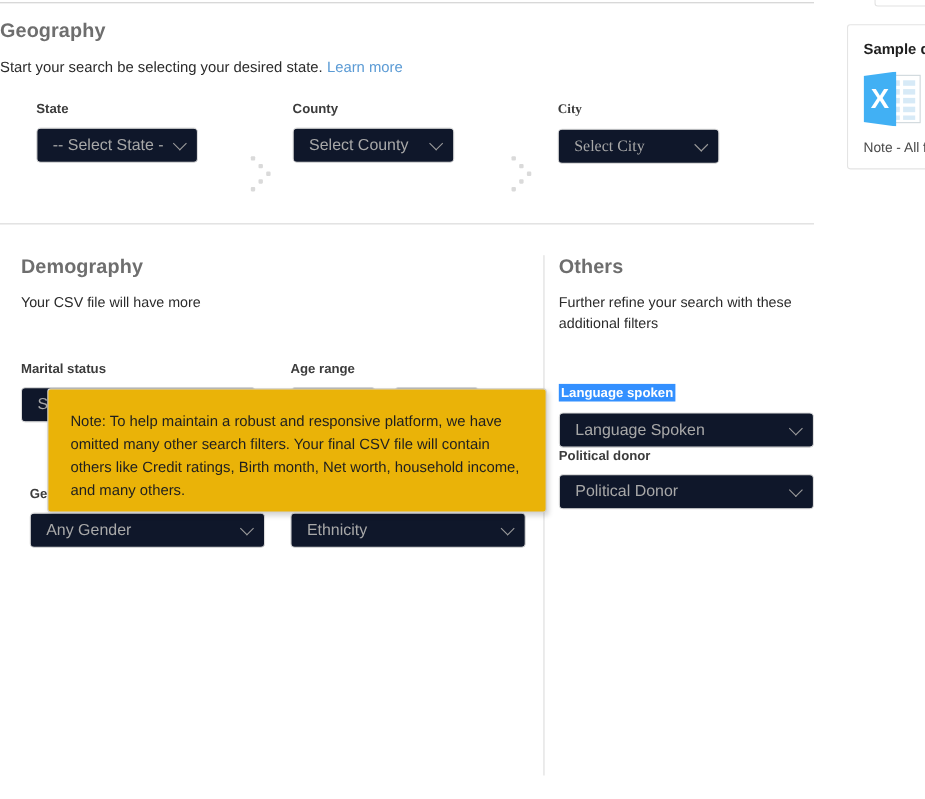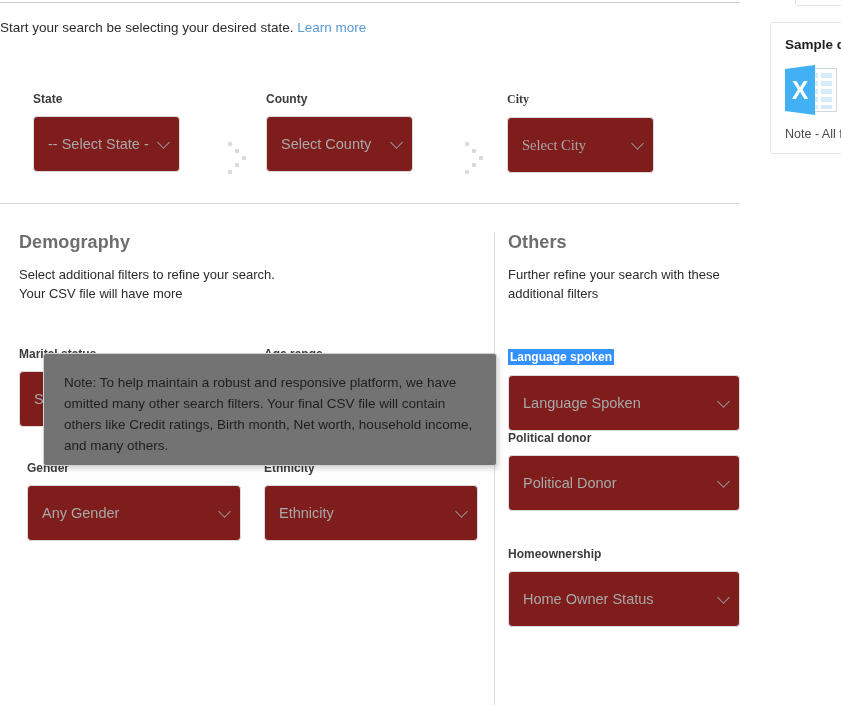--- a/index.html
+++ b/index.html
@@ -37,22 +37,22 @@
   .geo-row {
     position: absolute; left: 0; top: 74px; width: 740px; height: 110px;
   }
   .field { position: absolute; }
   .field-label {
     font-size: 12px; font-weight: bold; color: #3c3c3c;
     margin-bottom: 10px; display: block; white-space: nowrap;
   }
   .sel {
     position: relative; display: flex; align-items: center;
-    border: 1px solid #dcdcdc; border-radius: 4px; background: #7f1d1d;
-    height: 56px; padding: 0 28px 0 14px;
+    border: 1px solid #dcdcdc; border-radius: 4px; background: #0f172a;
+    height: 32px; padding: 0 28px 0 14px;
     font-size: 14.5px; color: #a8a8a8; overflow: hidden; white-space: nowrap;
     cursor: pointer;
   }
   .sel .caret {
     position: absolute; right: 11px; top: 50%;
     width: 9px; height: 9px; margin-top: -6px;
     border-right: 1.6px solid #9a9a9a; border-bottom: 1.6px solid #9a9a9a;
     transform: rotate(45deg);
   }
 
@@ -85,21 +85,21 @@
 
   
   .hl {
     background: #3390ff; color: #ffffff; padding: 1px 2px;
     display: inline-block;
   }
 
   
   .notebox {
     position: absolute; left: 24px; top: 121px; width: 454px; height: 113px;
-    border: 1px solid #d2d2d2; border-radius: 3px; background: #737373;
+    border: 1px solid #d2d2d2; border-radius: 3px; background: #eab308;
     box-shadow: 2px 3px 5px rgba(0,0,0,.16);
     padding: 18px 20px 0 20px;
   }
   .notebox p {
     margin: 0; font-size: 13.5px; color: #1f1f1f; line-height: 21px;
   }
 
   
   .side-top-card {
     position: absolute; left: 795px; top: -8px; width: 60px; height: 14px;
@@ -139,20 +139,21 @@
   }
 </style>
 </head>
 <body>
 
 <div class="page">
 
   <div class="top-rule"></div>
 
   <section class="geo">
+    <h2 class="sec-title">Geography</h2>
     <p class="sec-sub">
       <span>Start your search be selecting your desired state.</span>
       <a href="#" class="link">Learn more</a>
     </p>
 
     <div class="geo-row">
 
       <div class="field" style="left:33px; top:0; width:147px;">
         <span class="field-label">State</span>
         <div class="sel">
@@ -196,21 +197,20 @@
     </div>
   </section>
 
   <div class="mid-rule"></div>
 
   <section class="cols">
     <div class="vrule"></div>
 
     <div class="col-left">
       <h2 class="sec-title">Demography</h2>
-      <p class="sub2">Select additional filters to refine your search.</p>
       <p class="sub2">Your CSV file will have more</p>
 
       <div class="grid-row" style="margin-top:44px;">
         <div class="field" style="left:0; top:0; width:214px;">
           <span class="field-label">Marital status</span>
           <div class="sel">
             <span>Select Marital status</span>
             <span class="caret"></span>
           </div>
         </div>
@@ -268,27 +268,20 @@
       </div>
 
       <div style="">
         <span class="field-label">Political donor</span>
         <div class="sel">
           <span>Political Donor</span>
           <span class="caret"></span>
         </div>
       </div>
 
-      <div style="margin-top:36px;">
-        <span class="field-label">Homeownership</span>
-        <div class="sel">
-          <span>Home Owner Status</span>
-          <span class="caret"></span>
-        </div>
-      </div>
     </div>
   </section>
 
   <div class="side-top-card"></div>
 
   <aside class="side-card">
     <div class="side-title">Sample da</div>
 
     <div class="xls">
       <div class="sheet">

